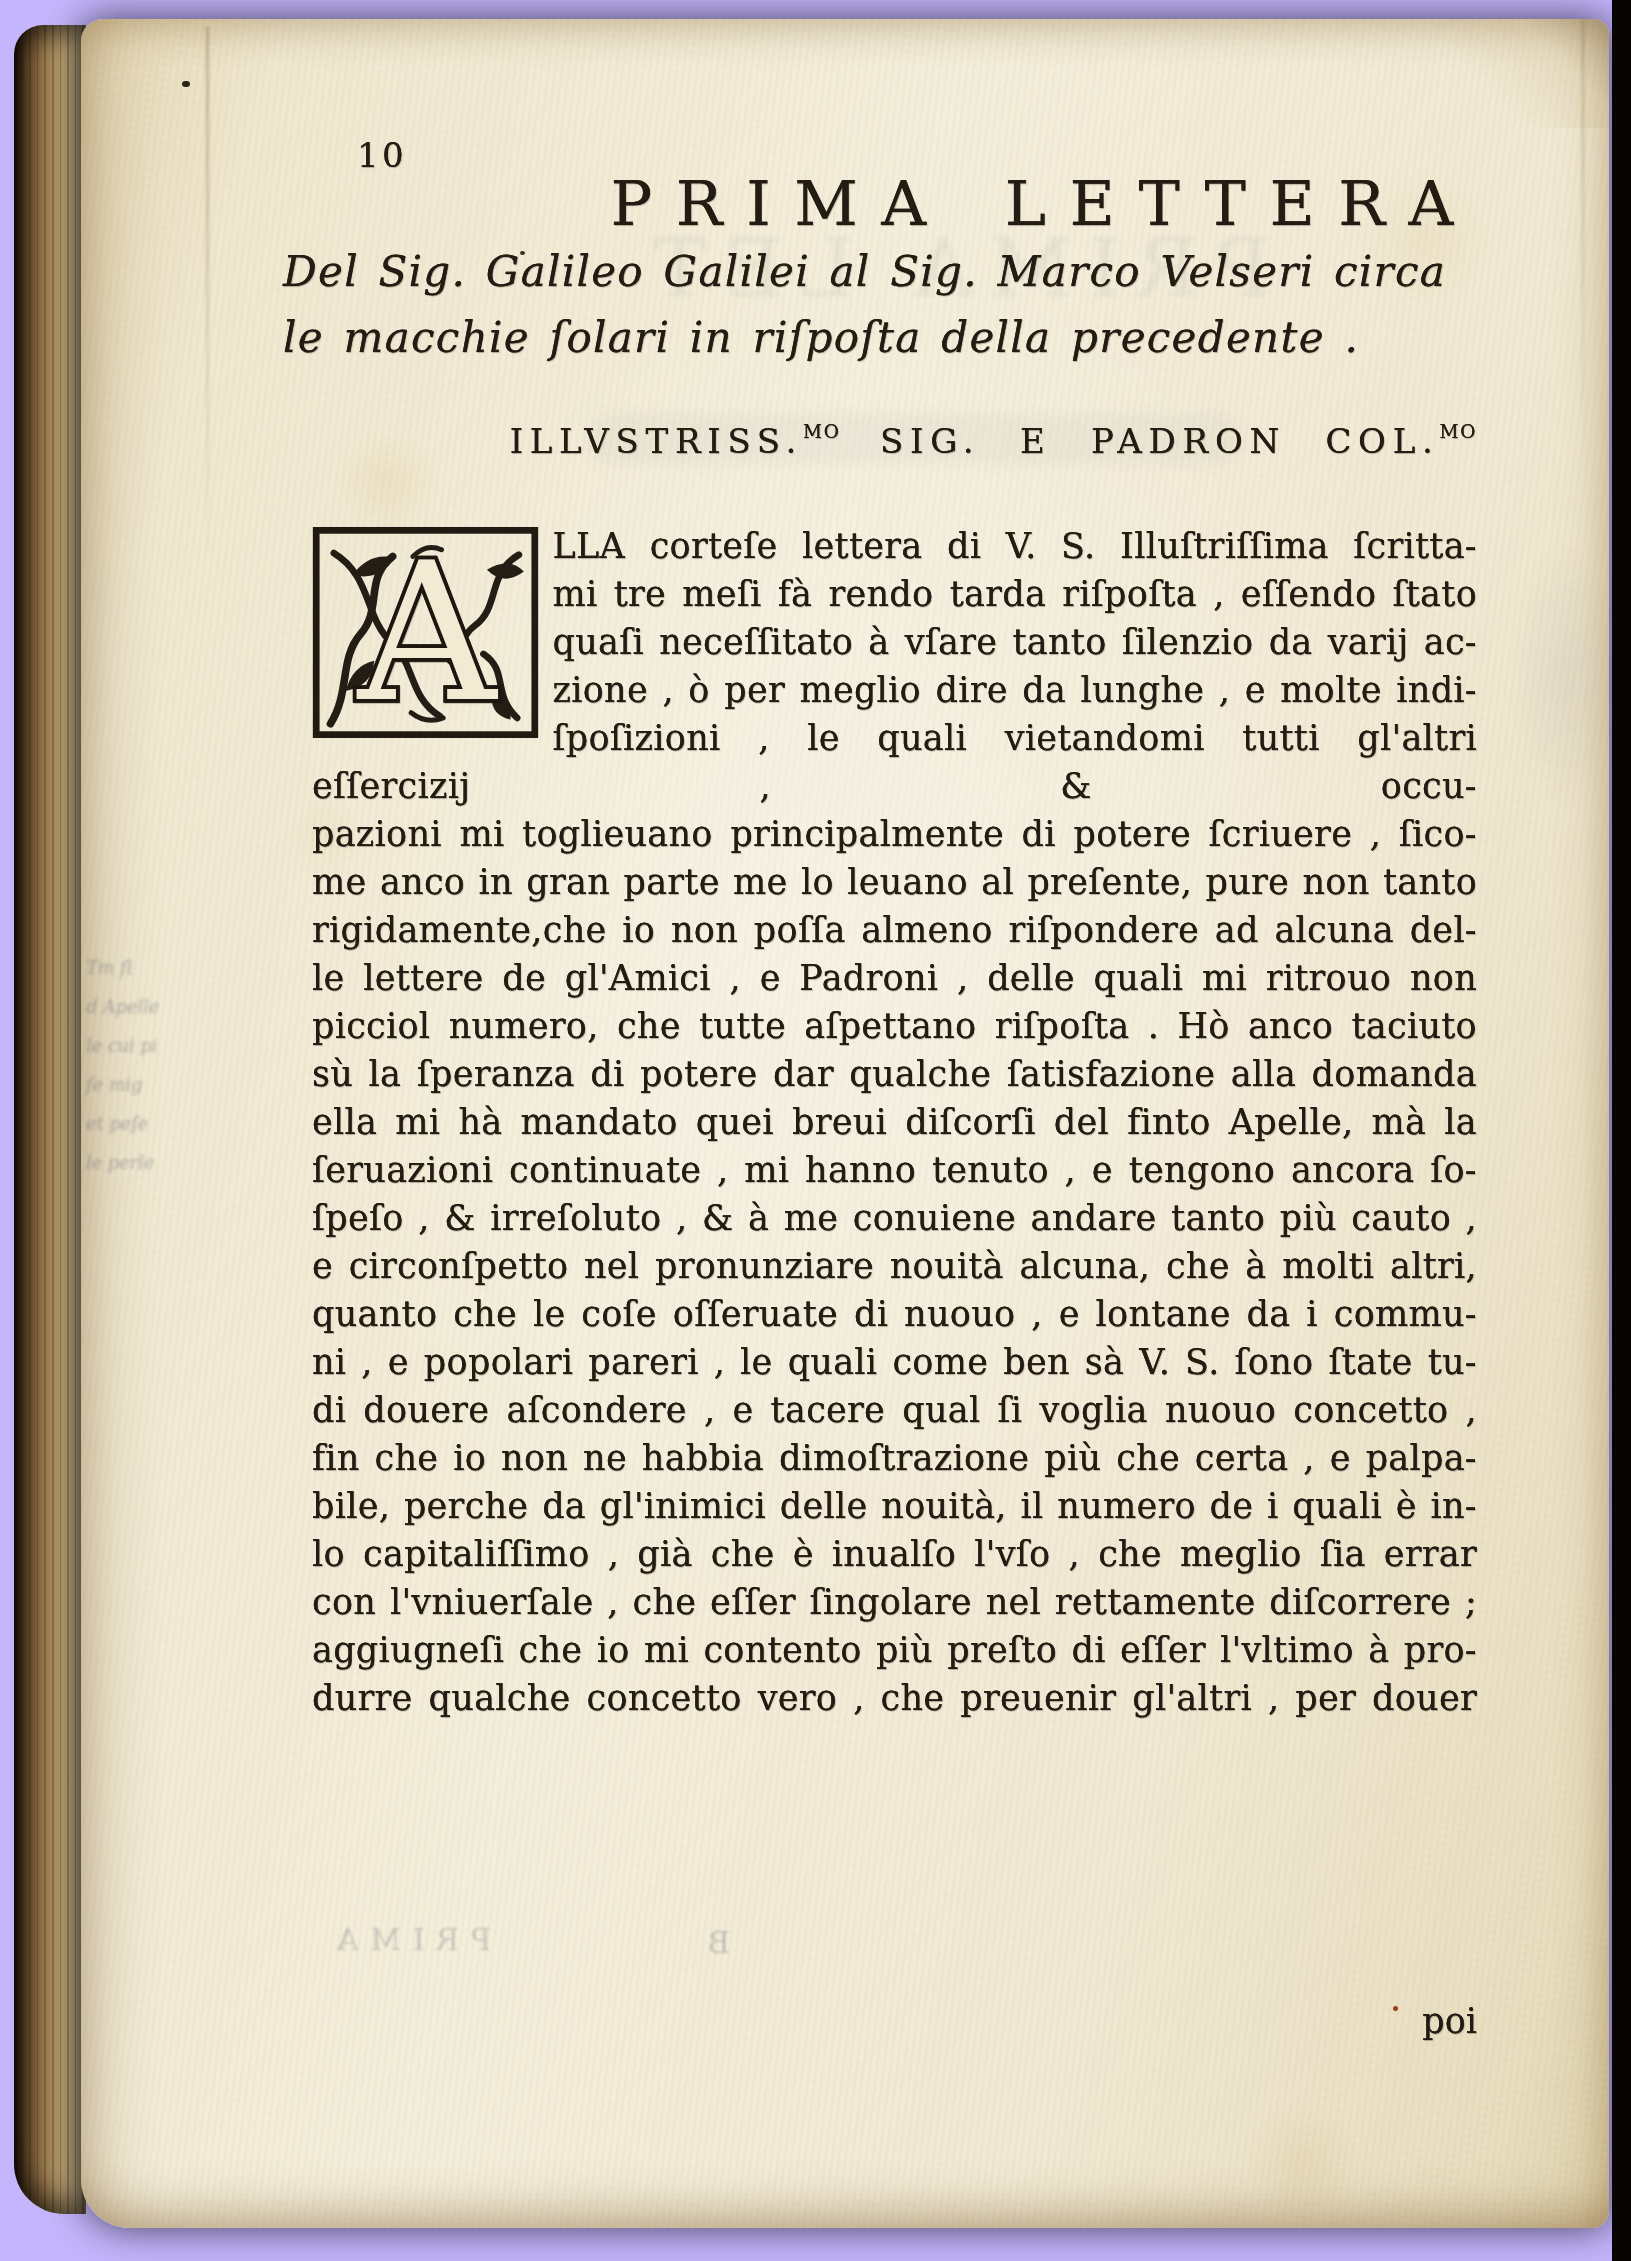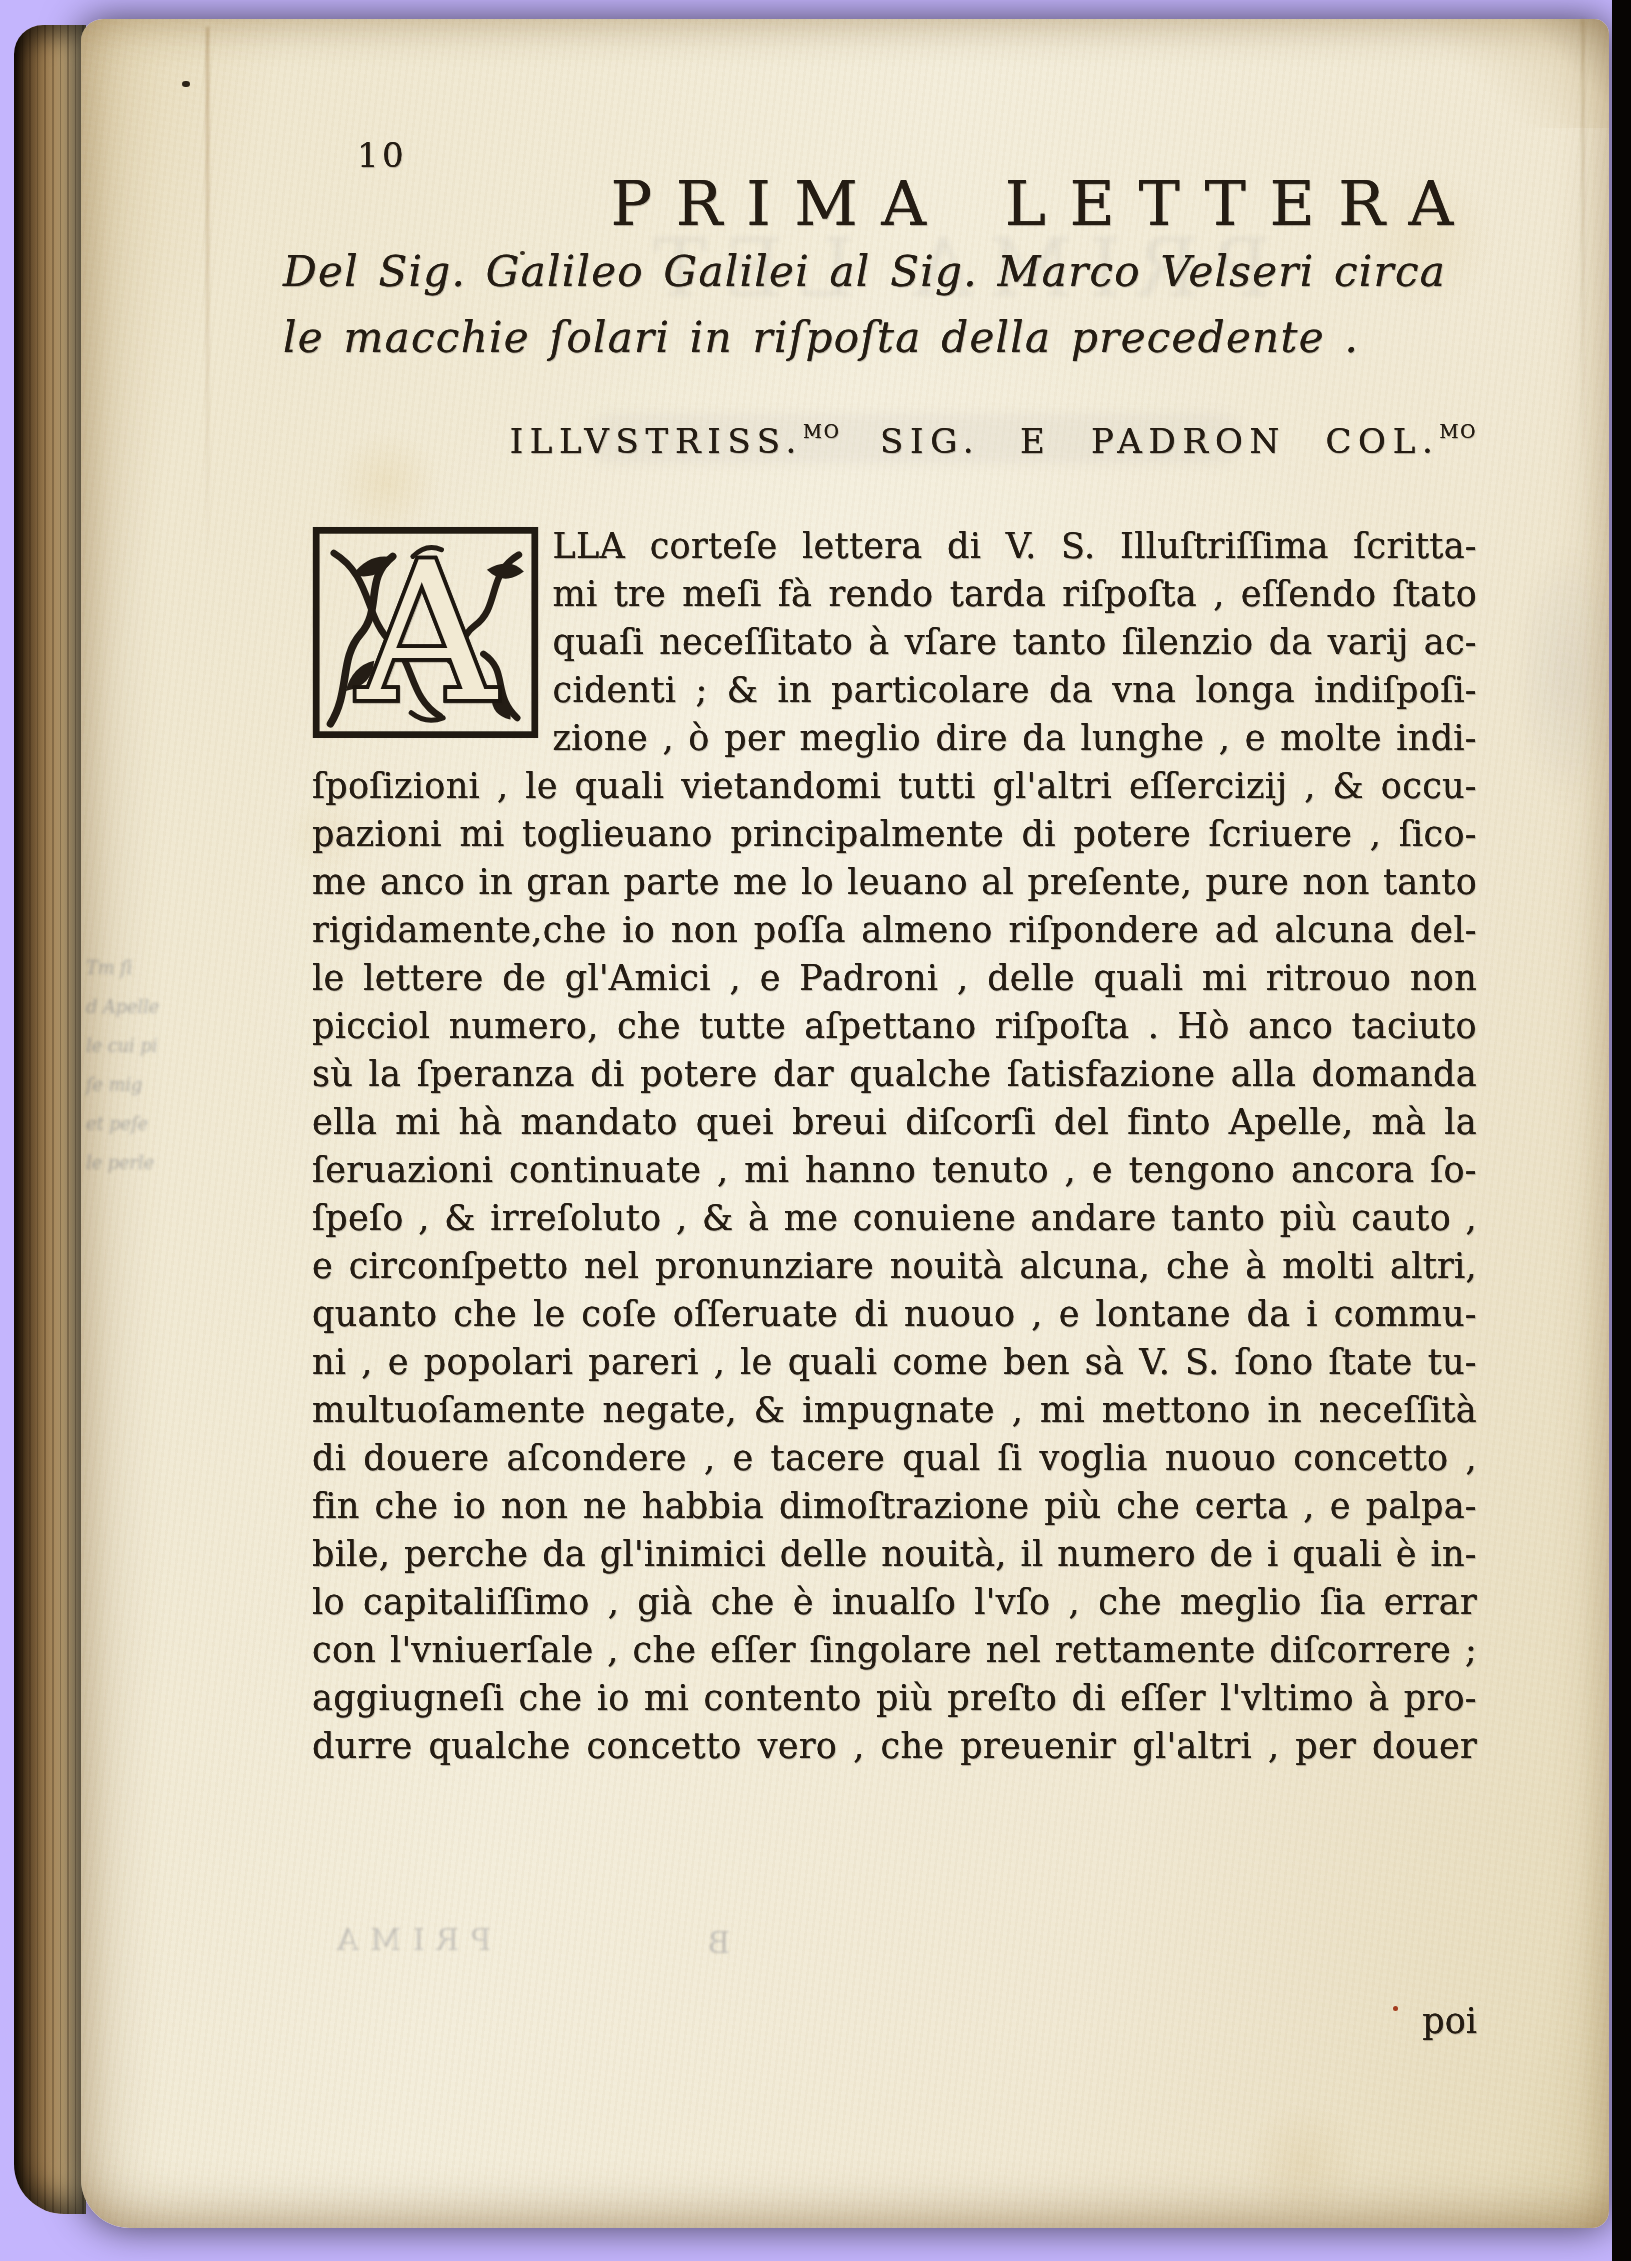--- a/index.html
+++ b/index.html
@@ -111,36 +111,34 @@
           <path d="M214 196 q24 8 22 34 q-26 -6 -22 -34 Z" fill="#241d15"></path>
           <path d="M120 36 q16 -16 34 -8" stroke="#241d15" stroke-width="6" fill="none" stroke-linecap="round"></path>
           <path d="M118 222 q18 14 38 6" stroke="#241d15" stroke-width="6" fill="none" stroke-linecap="round"></path>
           <text x="137" y="206" text-anchor="middle" font-size="228" font-family="DejaVu Serif, Liberation Serif, serif" fill="#f2ead3" stroke="#1d1710" stroke-width="9" paint-order="stroke">A</text>
         </svg>
       </div>
 
     <div class="line">LLA corteſe lettera di V. S. Illuſtriſſima ſcritta-</div>
         <div class="line">mi tre meſi fà rendo tarda riſpoſta , eſſendo ſtato</div>
         <div class="line">quaſi neceſſitato à vſare tanto ſilenzio da varij ac-</div>
-        <div class="line">cidenti ; &amp; in particolare da vna longa indiſpoſi-</div>
         <div class="line">zione , ò per meglio dire da lunghe , e molte indi-</div>
         <div class="line">ſpoſizioni , le quali vietandomi tutti gl'altri eſſercizij , &amp; occu-</div>
         <div class="line">pazioni mi toglieuano principalmente di potere ſcriuere , ſico-</div>
         <div class="line">me anco in gran parte me lo leuano al preſente, pure non tanto</div>
         <div class="line">rigidamente,che io non poſſa almeno riſpondere ad alcuna del-</div>
         <div class="line">le lettere de gl'Amici , e Padroni , delle quali mi ritrouo non</div>
         <div class="line">picciol numero, che tutte aſpettano riſpoſta . Hò anco taciuto</div>
         <div class="line">sù la ſperanza di potere dar qualche ſatisfazione alla domanda</div>
         <div class="line">ella mi hà mandato quei breui diſcorſi del finto Apelle, mà la</div>
         <div class="line">ſeruazioni continuate , mi hanno tenuto , e tengono ancora ſo-</div>
         <div class="line">ſpeſo , &amp; irreſoluto , &amp; à me conuiene andare tanto più cauto ,</div>
         <div class="line">e circonſpetto nel pronunziare nouità alcuna, che à molti altri,</div>
         <div class="line">quanto che le coſe oſſeruate di nuouo , e lontane da i commu-</div>
         <div class="line">ni , e popolari pareri , le quali come ben sà V. S. ſono ſtate tu-</div>
-        <div class="line">multuoſamente negate, &amp; impugnate , mi mettono in neceſſità</div>
         <div class="line">di douere aſcondere , e tacere qual ſi voglia nuouo concetto ,</div>
         <div class="line">fin che io non ne habbia dimoſtrazione più che certa , e palpa-</div>
         <div class="line">bile, perche da gl'inimici delle nouità, il numero de i quali è in-</div>
         <div class="line">lo capitaliſſimo , già che è inualſo l'vſo , che meglio ſia errar</div>
         <div class="line">con l'vniuerſale , che eſſer ſingolare nel rettamente diſcorrere ;</div>
         <div class="line">aggiugneſi che io mi contento più preſto di eſſer l'vltimo à pro-</div>
         <div class="line">durre qualche concetto vero , che preuenir gl'altri , per douer</div>
       </div>
 
     <div class="catchword ink">poi</div>

